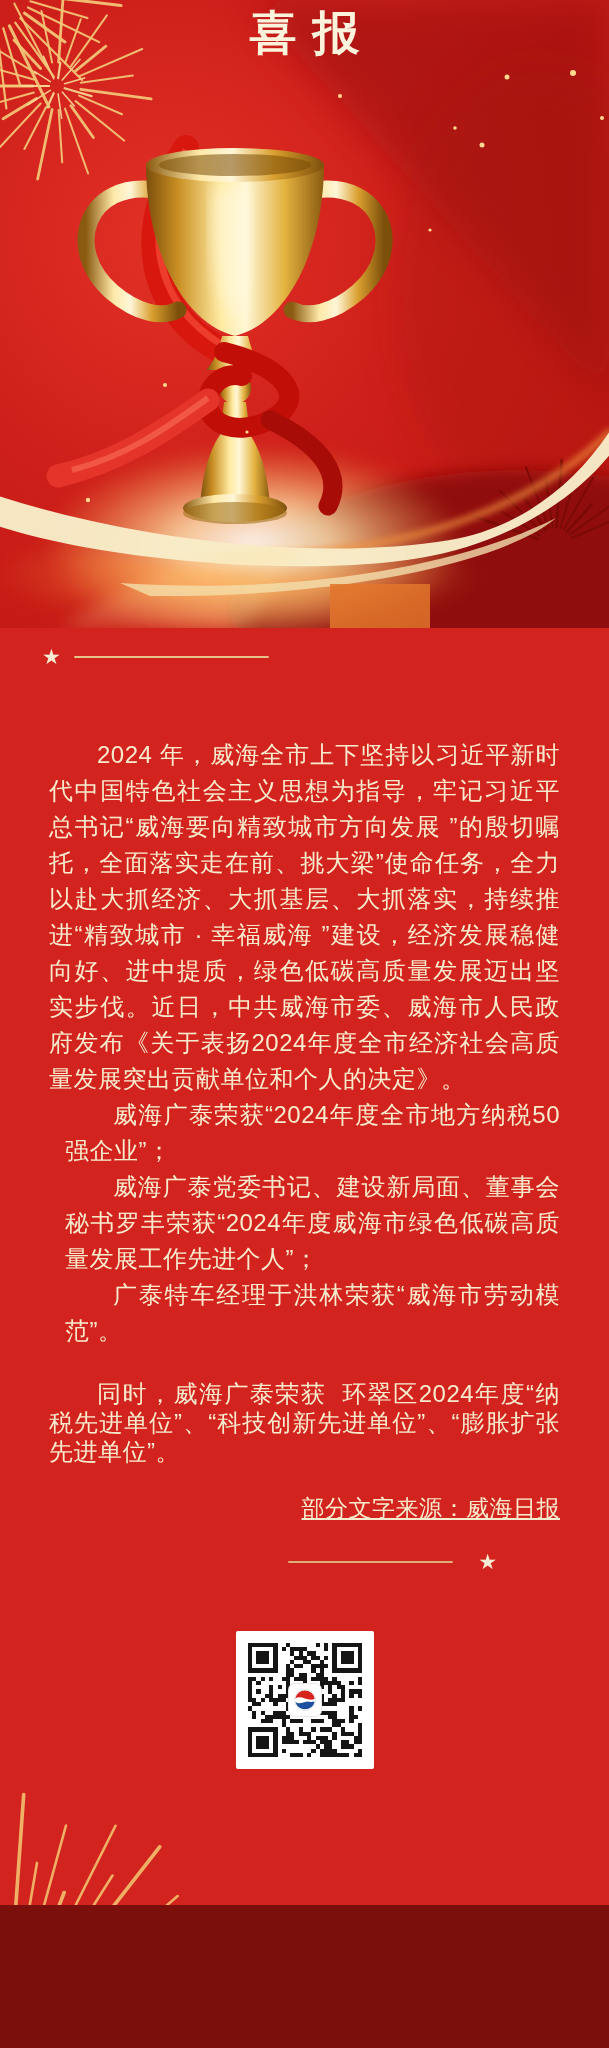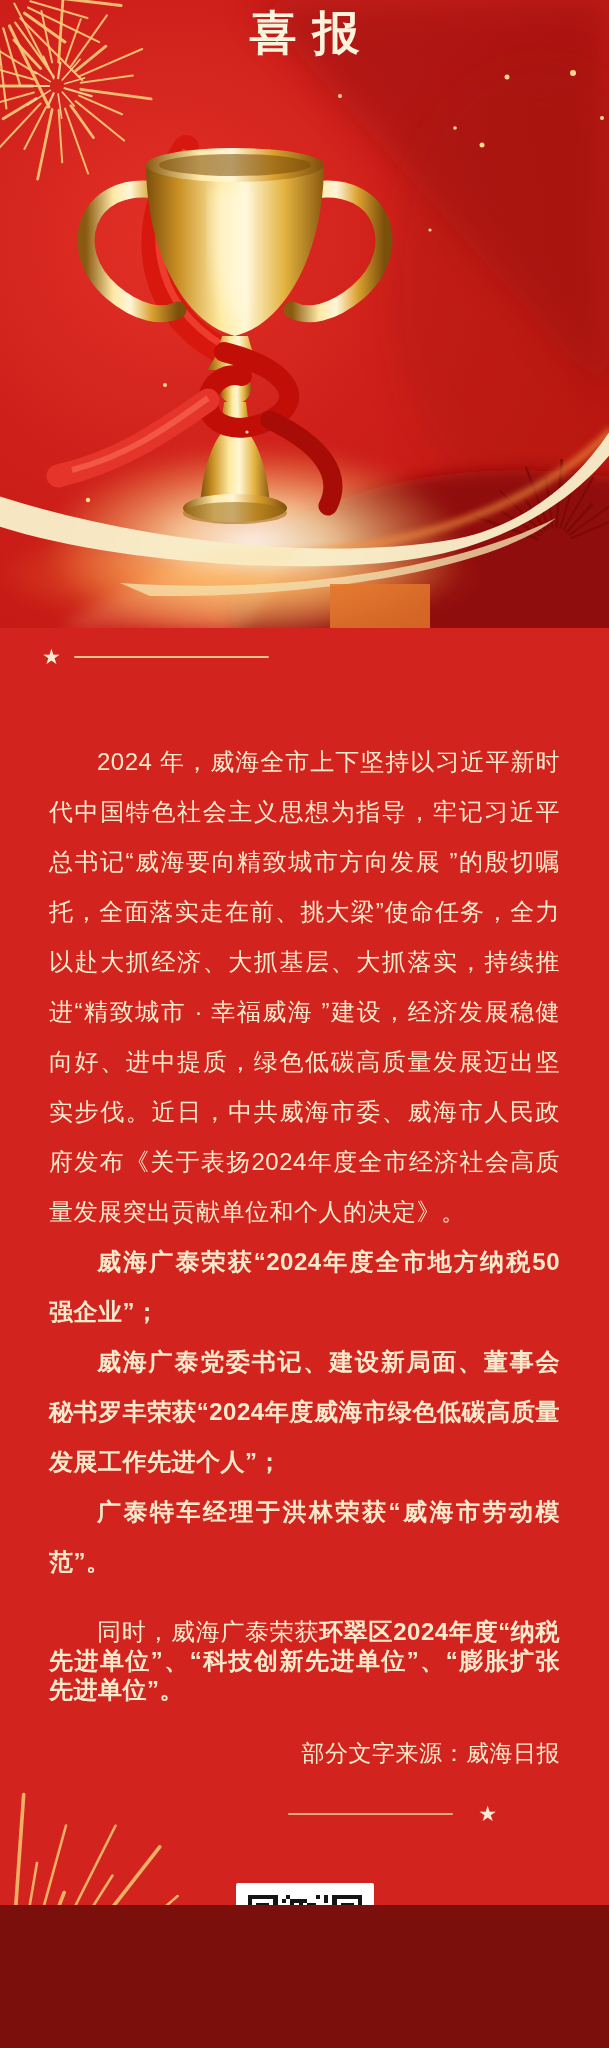--- a/index.html
+++ b/index.html
@@ -21,28 +21,28 @@
   .divider{display:flex;align-items:center;height:24px;}
   .divider.top{margin-top:645px;padding-left:42px;}
   .divider.bottom{justify-content:flex-end;padding-right:112px;margin-top:24px;}
   .star{font-size:21px;line-height:24px;color:#f7ecd2;}
   .divider .rule{height:2px;background:#e7c389;border-radius:1px;}
   .divider.top .rule{width:195px;margin-left:13px;}
   .divider.bottom .rule{width:165px;margin-right:25px;background:#ddb077;}
   
   .content{margin-top:68px;padding:0 49px;color:#f8ebcd;}
   .content p{
-    margin:0;font-size:24px;line-height:50px;letter-spacing:.5px;
+    margin:0;font-size:24px;line-height:36px;letter-spacing:.5px;
     text-align:justify;text-indent:2em;
   }
-  .content p.bold, .content .b{font-weight:700;}
+  .content p.bold, .content .b{font-weight:400;margin-left:16px;}
   .content p.district{margin-top:30px;line-height:29px;}
   .content p.outlook{margin-top:30px;}
   .content p.source{
-    margin-top:24px;text-align:right;text-indent:0;font-size:23px;
+    margin-top:24px;text-align:right;text-indent:0;font-size:23px;text-decoration:underline;
   }
   
   .qr-box{
     position:relative;width:138px;height:138px;margin:57px auto 0;
     background:#ffffff;border-radius:2px;
   }
   .qr-box svg.code{position:absolute;left:12px;top:12px;}
   .qr-logo{
     position:absolute;left:53px;top:53px;width:32px;height:32px;
     background:#ffffff;border-radius:6px;box-shadow:0 0 0 1px #e8e8e8;

